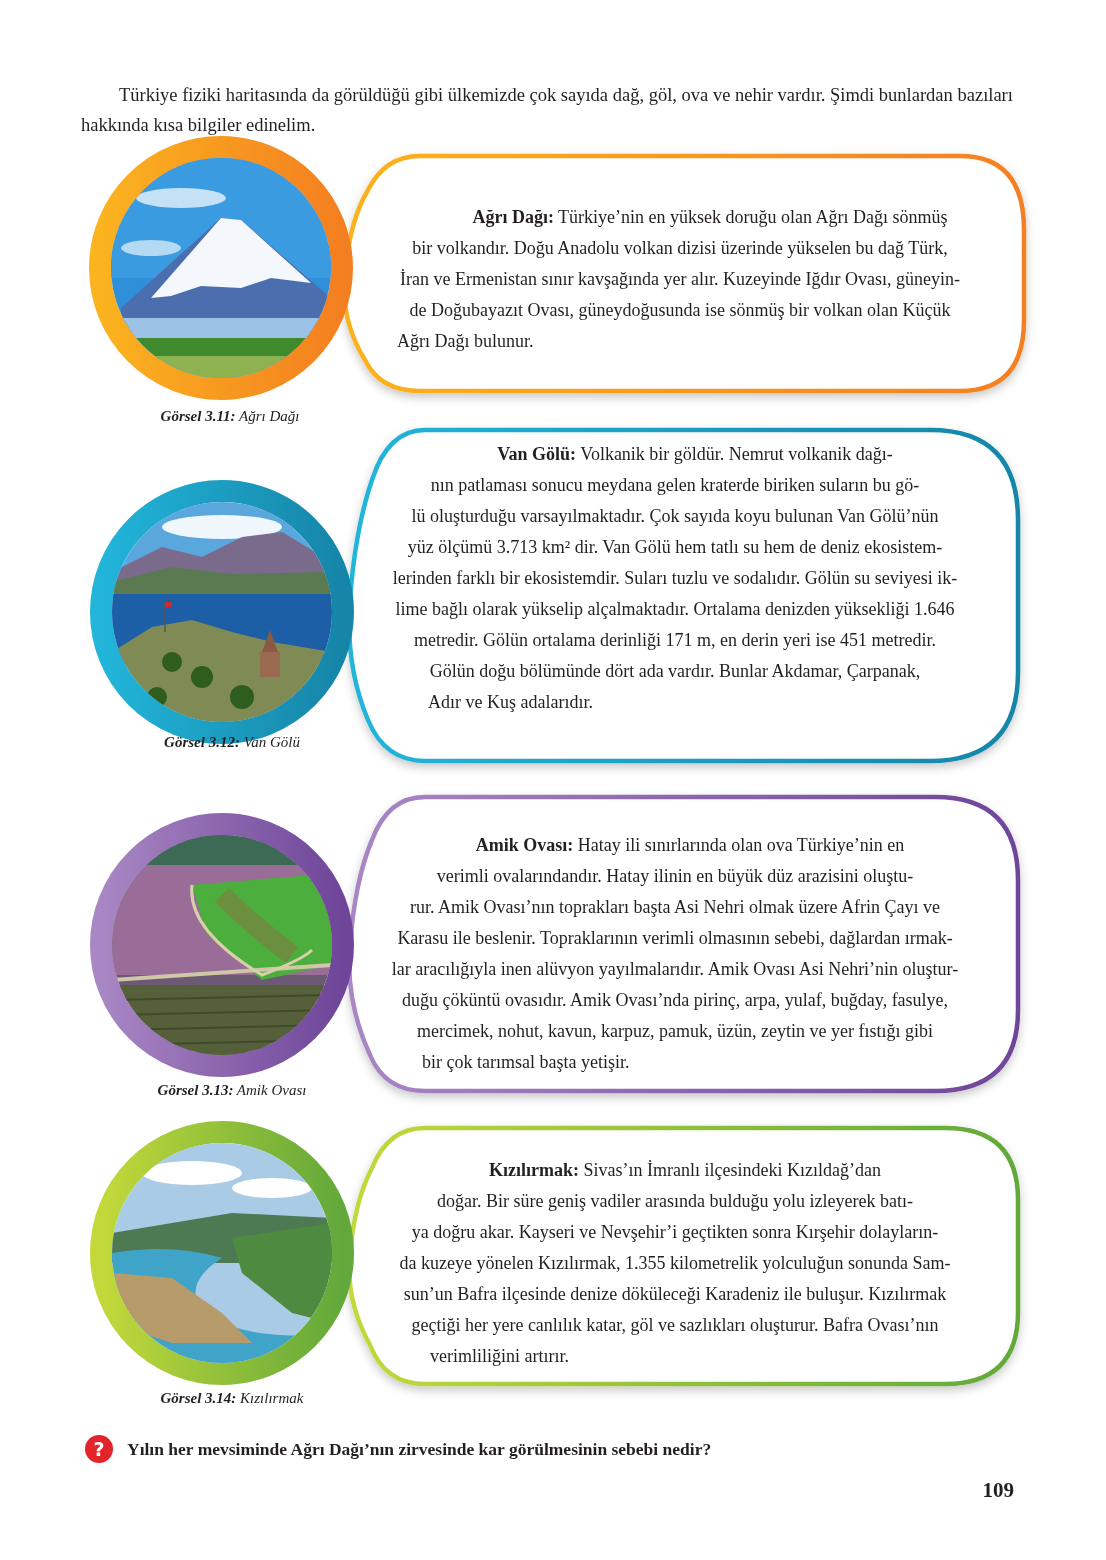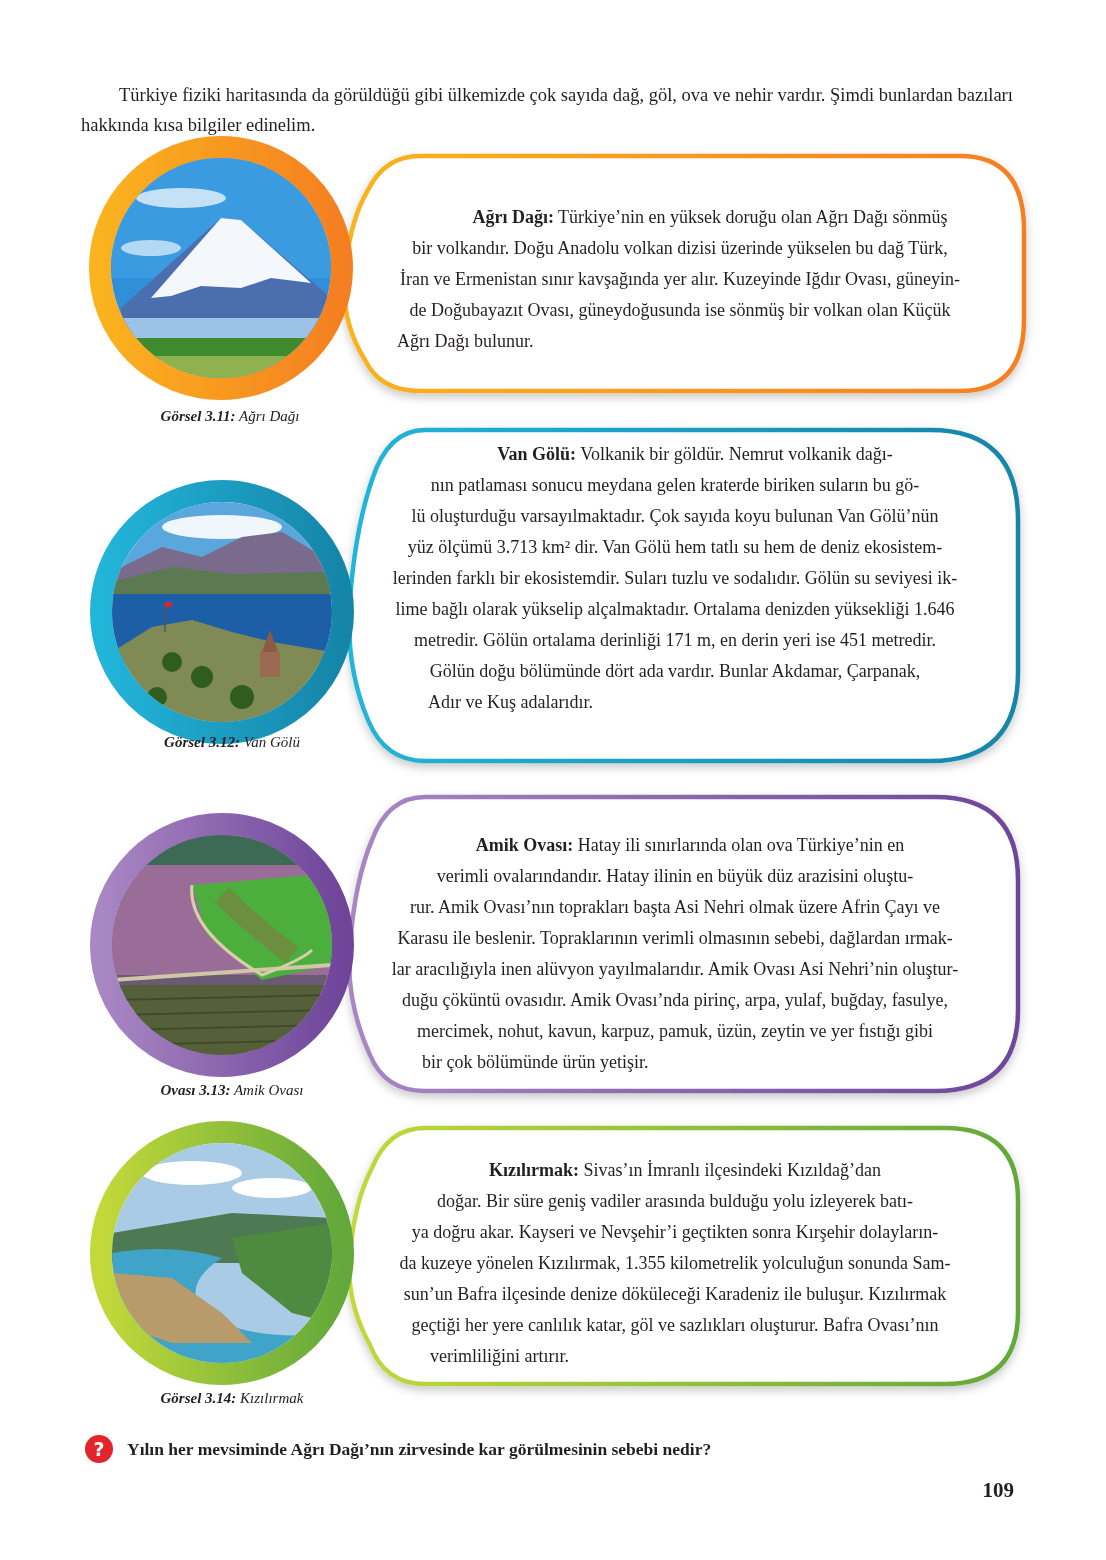--- a/index.html
+++ b/index.html
@@ -137,21 +137,21 @@
 
 <div class="caption" style="left:88px; top:408px;">
   <b>Görsel 3.11:</b>
   <span>Ağrı Dağı</span>
 </div>
 <div class="caption" style="left:90px; top:734px;">
   <b>Görsel 3.12:</b>
   <span>Van Gölü</span>
 </div>
 <div class="caption" style="left:90px; top:1082px;">
-  <b>Ovası 3.13:</b>
+  <b>Görsel 3.13:</b>
   <span>Amik Ovası</span>
 </div>
 <div class="caption" style="left:90px; top:1390px;">
   <b>Görsel 3.14:</b>
   <span>Kızılırmak</span>
 </div>
 
 <div class="text" style="left:370px; top:202px; width:620px;">
   <span class="line" style="padding-left:60px;"><span class="lead">Ağrı Dağı:</span> <span>Türkiye’nin en yüksek doruğu olan Ağrı Dağı sönmüş</span></span>
   <span class="line">bir volkandır. Doğu Anadolu volkan dizisi üzerinde yükselen bu dağ Türk,</span>
@@ -173,21 +173,21 @@
 </div>
 
 <div class="text" style="left:350px; top:830px; width:650px;">
   <span class="line" style="padding-left:30px;"><span class="lead">Amik Ovası:</span> <span>Hatay ili sınırlarında olan ova Türkiye’nin en</span></span>
   <span class="line">verimli ovalarındandır. Hatay ilinin en büyük düz arazisini oluştu-</span>
   <span class="line">rur. Amik Ovası’nın toprakları başta Asi Nehri olmak üzere Afrin Çayı ve</span>
   <span class="line">Karasu ile beslenir. Topraklarının verimli olmasının sebebi, dağlardan ırmak-</span>
   <span class="line">lar aracılığıyla inen alüvyon yayılmalarıdır. Amik Ovası Asi Nehri’nin oluştur-</span>
   <span class="line">duğu çöküntü ovasıdır. Amik Ovası’nda pirinç, arpa, yulaf, buğday, fasulye,</span>
   <span class="line">mercimek, nohut, kavun, karpuz, pamuk, üzün, zeytin ve yer fıstığı gibi</span>
-  <span class="line" style="text-align:left; padding-left:72px;">bir çok bölümünde ürün yetişir.</span>
+  <span class="line" style="text-align:left; padding-left:72px;">bir çok tarımsal başta yetişir.</span>
 </div>
 
 <div class="text" style="left:350px; top:1155px; width:650px;">
   <span class="line" style="padding-left:20px;"><span class="lead">Kızılırmak:</span> <span>Sivas’ın İmranlı ilçesindeki Kızıldağ’dan</span></span>
   <span class="line">doğar. Bir süre geniş vadiler arasında bulduğu yolu izleyerek batı-</span>
   <span class="line">ya doğru akar. Kayseri ve Nevşehir’i geçtikten sonra Kırşehir dolayların-</span>
   <span class="line">da kuzeye yönelen Kızılırmak, 1.355 kilometrelik yolculuğun sonunda Sam-</span>
   <span class="line">sun’un Bafra ilçesinde denize döküleceği Karadeniz ile buluşur. Kızılırmak</span>
   <span class="line">geçtiği her yere canlılık katar, göl ve sazlıkları oluşturur. Bafra Ovası’nın</span>
   <span class="line" style="text-align:left; padding-left:80px;">verimliliğini artırır.</span>

